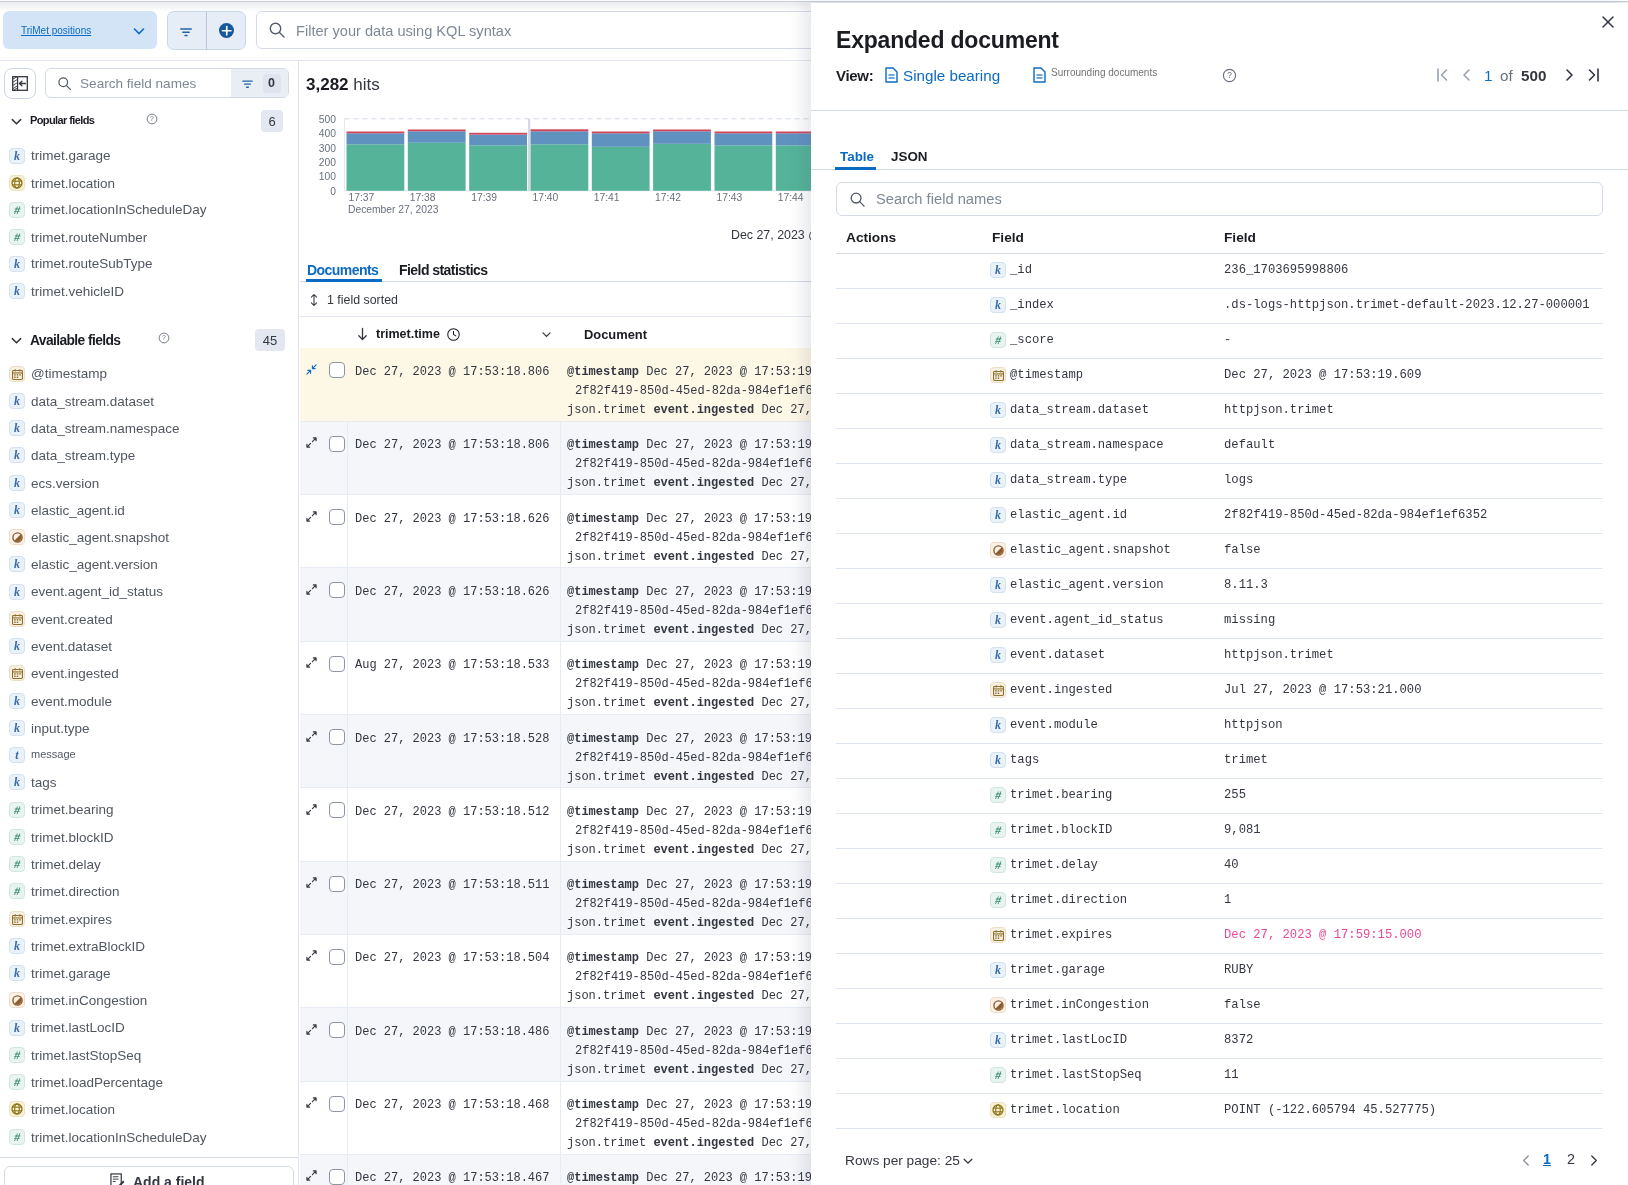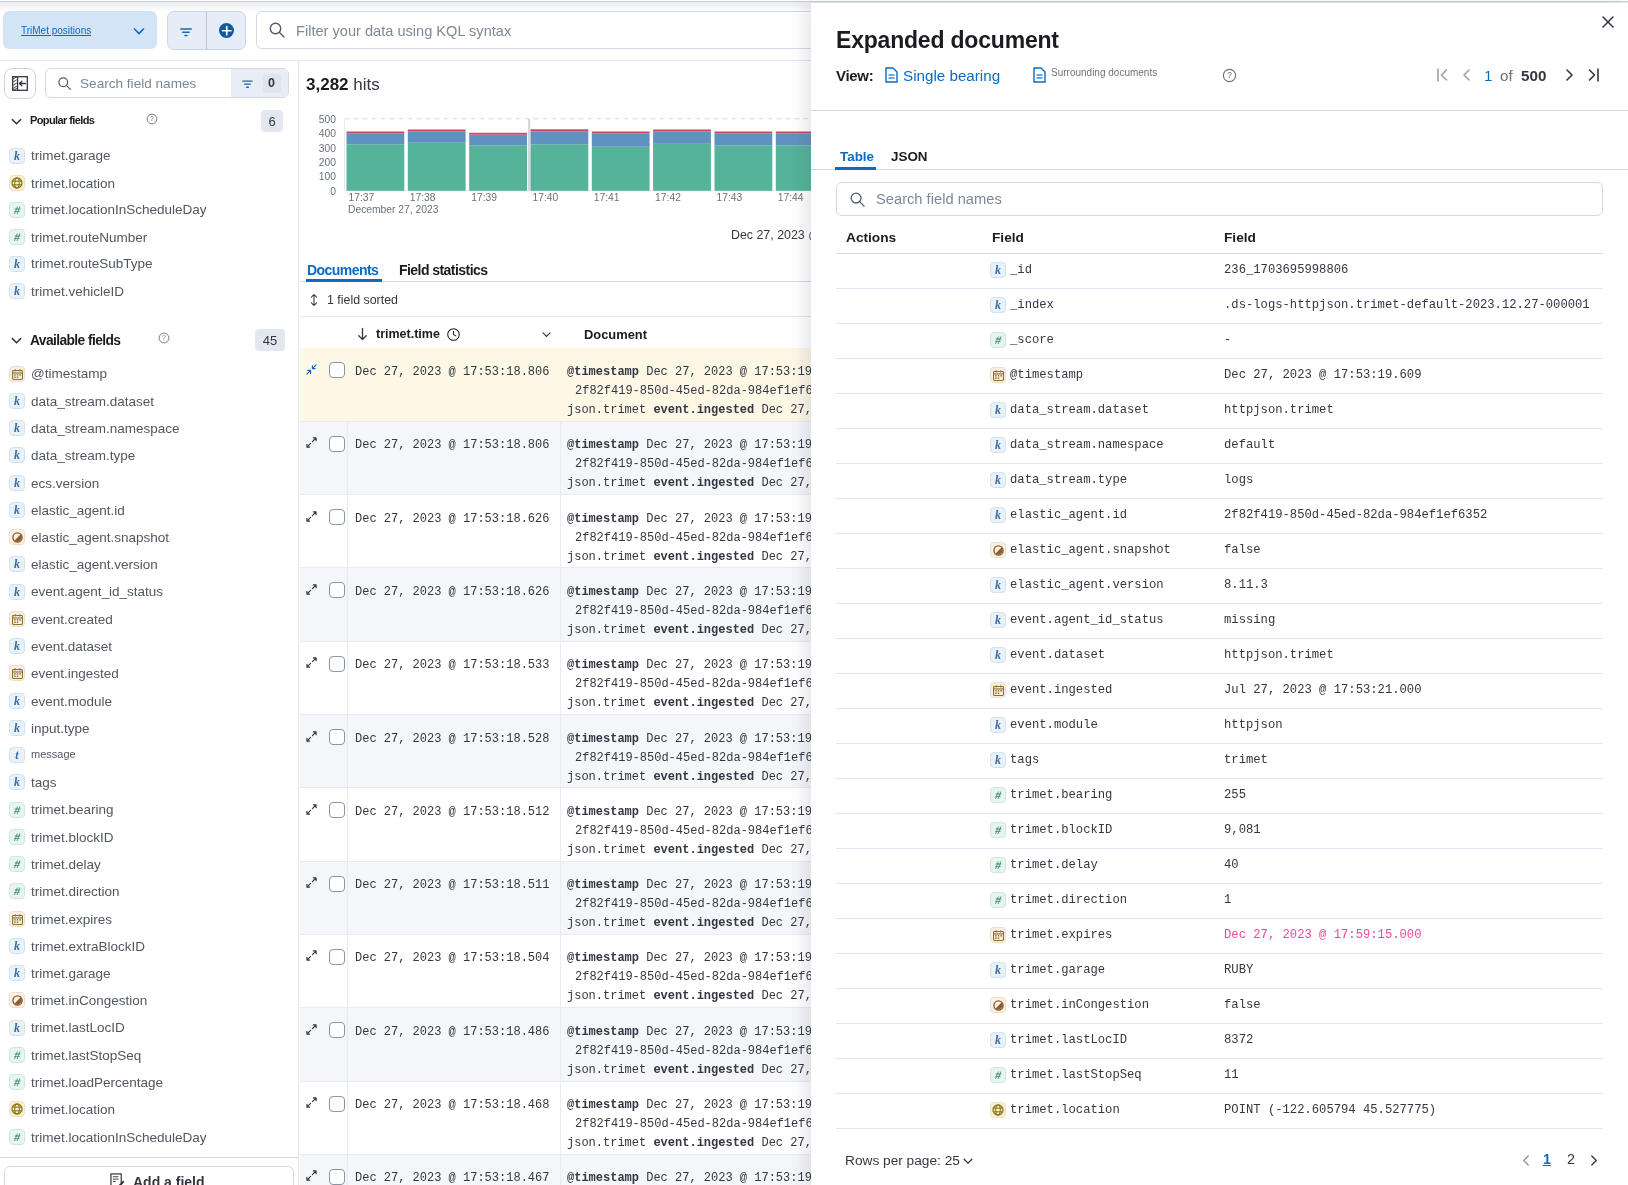--- a/index.html
+++ b/index.html
@@ -450,21 +450,21 @@
 <div class="abs" style="left:300px;top:641.6px;width:511px;height:73.33px;background:#fff;"></div>
 <div class="abs" style="left:300px;top:714.0px;width:511px;height:1px;background:#e7ebf3;"></div>
 <div class="abs" style="left:347px;top:641.6px;width:1px;height:73.33px;background:#e7ebf3;"></div>
 <div class="abs" style="left:560px;top:641.6px;width:1px;height:73.33px;background:#e7ebf3;"></div>
 <svg class="abs" style="left:306px;top:657.1px;" width="11" height="11" viewBox="0 0 12 12">
 <g stroke="#343741" stroke-width="1.25" fill="none" stroke-linecap="round" stroke-linejoin="round">
 <path d="M7 5l4-4M11 1V4M11 1H8M5 7l-4 4M1 11V8M1 11h3"></path>
       </g>
     </svg>
 <div class="abs" style="left:329px;top:655.6px;width:16px;height:16px;border:1px solid #8d95a5;border-radius:4px;background:#fff;"></div>
-<div class="abs mono" style="left:355px;top:658.1px;font-size:12px;color:#343741;white-space:nowrap;">Dec 27, 2023 @ 17:53:18.533</div>
+<div class="abs mono" style="left:355px;top:658.1px;font-size:12px;color:#343741;white-space:nowrap;">Aug 27, 2023 @ 17:53:18.533</div>
 <div class="abs mono" style="left:567px;top:658.1px;font-size:12px;color:#343741;white-space:nowrap;"><b>@timestamp</b> Dec 27, 2023 @ 17:53:19.609 <b>_id</b> 236_17</div>
 <div class="abs mono" style="left:575px;top:677.1px;font-size:12px;color:#343741;white-space:nowrap;">2f82f419-850d-45ed-82da-984ef1ef6352 data_stream</div>
 <div class="abs mono" style="left:567px;top:696.1px;font-size:12px;color:#343741;white-space:nowrap;">json.trimet <b>event.ingested</b> Dec 27, 2023 @ 17:53</div>
 <div class="abs" style="left:300px;top:715.0px;width:511px;height:73.33px;background:#f5f6fa;"></div>
 <div class="abs" style="left:300px;top:787.3px;width:511px;height:1px;background:#e7ebf3;"></div>
 <div class="abs" style="left:347px;top:715.0px;width:1px;height:73.33px;background:#e7ebf3;"></div>
 <div class="abs" style="left:560px;top:715.0px;width:1px;height:73.33px;background:#e7ebf3;"></div>
 <svg class="abs" style="left:306px;top:730.5px;" width="11" height="11" viewBox="0 0 12 12">
 <g stroke="#343741" stroke-width="1.25" fill="none" stroke-linecap="round" stroke-linejoin="round">
 <path d="M7 5l4-4M11 1V4M11 1H8M5 7l-4 4M1 11V8M1 11h3"></path>

